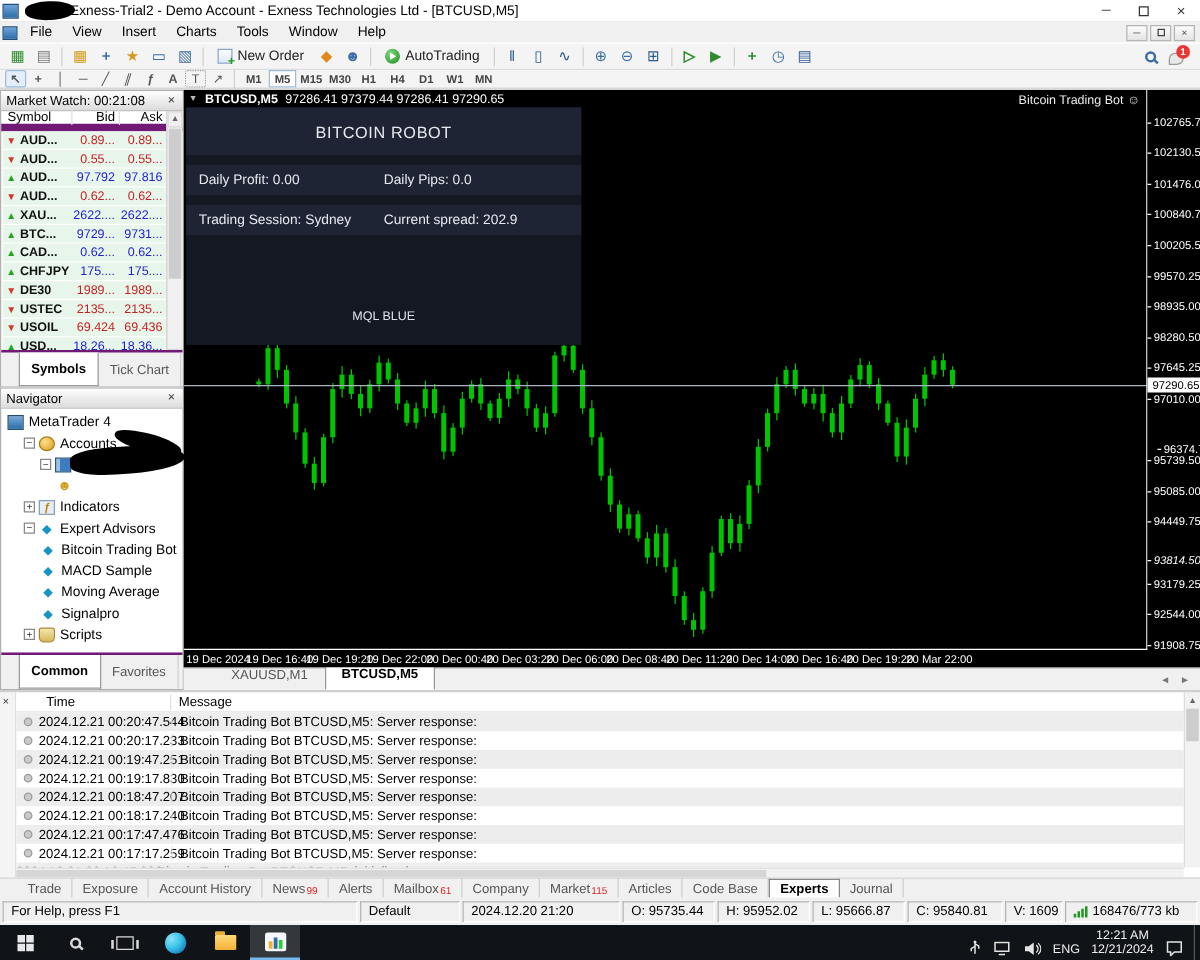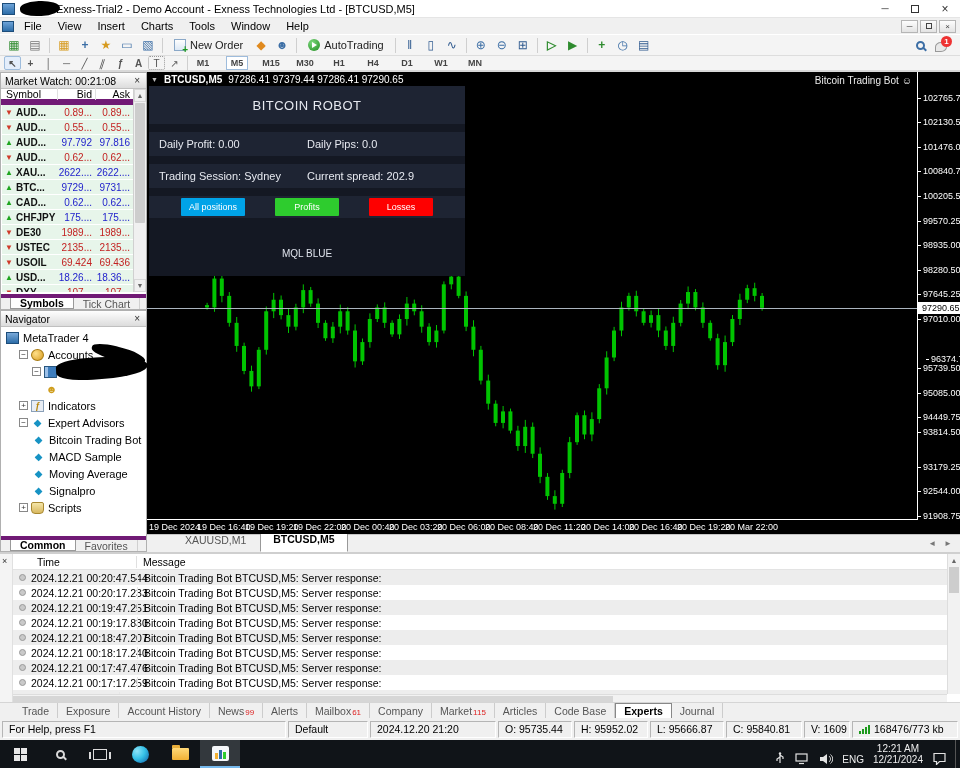--- a/index.html
+++ b/index.html
@@ -58,21 +58,21 @@
 .mw-row{display:flex;height:15px;align-items:center;background:#e7f5ea;border-bottom:1px solid #fff;font-size:10px}
 .mw-arrow{width:14px;text-align:center;font-size:8px}
 .mw-arrow.up{color:#1fa51f}.mw-arrow.down{color:#d03a2a}
 .mw-sym{flex:1;font-weight:bold;color:#111;white-space:nowrap;overflow:hidden}
 .mw-val{width:38px;text-align:right;padding-right:3px;white-space:nowrap;overflow:hidden}
 .mw-val.red{color:#c32222}.mw-val.blue{color:#2222cc}
 .vscroll{position:absolute;top:16px;right:0;bottom:17px;width:13px;background:#f0f0f0;border-left:1px solid #d0d0d0}
 .vscroll .sarrow{position:absolute;left:0;width:12px;height:13px;background:#f0f0f0;border:1px solid #d8d8d8;color:#666;font-size:7px;display:flex;align-items:center;justify-content:center}
 .vscroll .up{top:0}.vscroll .dn{bottom:0}
 .vscroll .thumb{position:absolute;left:1px;width:10px;background:#cdcdcd;border-radius:1px}
-.ptabs{position:absolute;left:0;right:0;bottom:0;height:15px;background:#f0f0f0;border-top:4px solid #701a75;display:flex;align-items:stretch;padding-left:9px;font-size:10.5px}
+.ptabs{position:absolute;left:0;right:0;bottom:0;height:29px;background:#f0f0f0;border-top:2px solid #701a75;display:flex;align-items:stretch;padding-left:14px;font-size:10.5px}
 .ptab{padding:1px 9px;color:#555;display:flex;align-items:center;border-right:1px solid #d0d0d0}
 .ptab.active{background:#fff;border:1px solid #999;border-top:none;font-weight:bold;color:#000}
 
 
 #nav-tree{position:absolute;top:18px;left:2px;right:2px;bottom:17px;overflow:hidden}
 .nav-row{height:17px;display:flex;align-items:center;font-size:11px;white-space:nowrap;position:relative}
 .tgl{width:9px;height:9px;border:1px solid #888;background:#fff;font-size:8px;line-height:7px;text-align:center;color:#333;margin-right:3px;flex:none}
 .ti{width:13px;height:12px;margin-right:4px;flex:none;display:inline-flex;align-items:center;justify-content:center;font-size:11px}
 .ti-mt4{background:linear-gradient(#79a9d9,#2d6da8);border:1px solid #1d4d7a}
 .ti-accounts{background:radial-gradient(circle at 35% 35%,#ffe089,#d89b1e);border-radius:50%;border:1px solid #a87a10}
@@ -273,21 +273,21 @@
         <span class="tbtn ">│</span>
         <span class="tbtn ">─</span>
         <span class="tbtn ">╱</span>
         <span class="tbtn skew">∥</span>
         <span class="tbtn b">ƒ</span>
         <span class="tbtn b">A</span>
         <span class="tbtn dotted">T</span>
         <span class="tbtn ">↗</span>
       </span>
     <span class="tsep"></span>
-    <span id="tf-group" style="display:inline-flex;gap:12px">
+    <span id="tf-group" style="display:inline-flex;gap:1px">
         <span class="tfbtn">M1</span>
         <span class="tfbtn pressed">M5</span>
         <span class="tfbtn">M15</span>
         <span class="tfbtn">M30</span>
         <span class="tfbtn">H1</span>
         <span class="tfbtn">H4</span>
         <span class="tfbtn">D1</span>
         <span class="tfbtn">W1</span>
         <span class="tfbtn">MN</span>
       </span>
@@ -472,25 +472,20 @@
     <div class="robot">
       <div class="rtitle">BITCOIN ROBOT</div>
       <div class="rrow" style="top:46px">
         <span class="rc1">Daily Profit: 0.00</span>
         <span class="rc2">Daily Pips:  0.0</span>
       </div>
       <div class="rrow" style="top:78px">
         <span class="rc1">Trading Session: Sydney</span>
         <span class="rc2">Current spread: 202.9</span>
       </div>
-      <div class="rbtns" id="robot-btns">
-          <span class="rbtn" style="background: rgb(0, 163, 232); left: 32px; top: 2px;">All positions</span>
-          <span class="rbtn" style="background: rgb(46, 204, 46); left: 126px; top: 2px;">Profits</span>
-          <span class="rbtn" style="background: rgb(254, 0, 0); left: 220px; top: 2px;">Losses</span>
-        </div>
       <div class="rfooter">MQL BLUE</div>
     </div>
 
     <svg id="candles" width="771" height="448">
         <rect x="59.6" y="230.81408308004055" width="1" height="6.930091185410305" fill="#00c400"></rect>
         <rect x="58" y="233.1241134751773" width="4" height="2.3100303951367778" fill="#00c400"></rect>
         <rect x="67" y="202.20820668693008" width="1" height="37.57649442755826" fill="#00c400"></rect>
         <rect x="65.4" y="206.55876393110435" width="4" height="28.875379939209722" fill="#00c400"></rect>
         <rect x="74.39999999999999" y="200.1676798378926" width="1" height="30.107396149949352" fill="#00c400"></rect>
         <rect x="72.8" y="206.55876393110435" width="4" height="17.32522796352586" fill="#00c400"></rect>
@@ -652,21 +647,21 @@
         <div class="plabel" style="top: 118.9px;">100205.50</div>
         <div class="plabel" style="top: 143.5px;">99570.25</div>
         <div class="plabel" style="top: 168.1px;">98935.00</div>
         <div class="plabel" style="top: 192.7px;">98280.50</div>
         <div class="plabel" style="top: 217.3px;">97645.25</div>
         <div class="plabel" style="top: 241.9px;">97010.00</div>
         <div class="plabel" style="top: 282px; margin-left: 8px;">96374.75</div>
         <div class="plabel" style="top: 291.1px;">95739.50</div>
         <div class="plabel" style="top: 315.7px;">95085.00</div>
         <div class="plabel" style="top: 340.3px;">94449.75</div>
-        <div class="plabel" style="top: 355px;">93814.50</div>
+        <div class="plabel" style="top: 371px; font-style: italic;">93814.50</div>
         <div class="plabel" style="top: 389.5px;">93179.25</div>
         <div class="plabel" style="top: 414.1px;">92544.00</div>
         <div class="plabel" style="top: 438.7px;">91908.75</div>
       </div>
     <div class="price-box" style="top:230px">97290.65</div>
     <div class="time-axis" id="time-axis">
         <span class="tlabel" style="left: 2px;">19 Dec 2024</span>
         <span class="tlabel" style="left: 50px;">19 Dec 16:40</span>
         <span class="tlabel" style="left: 98px;">19 Dec 19:20</span>
         <span class="tlabel" style="left: 146px;">19 Dec 22:00</span>

